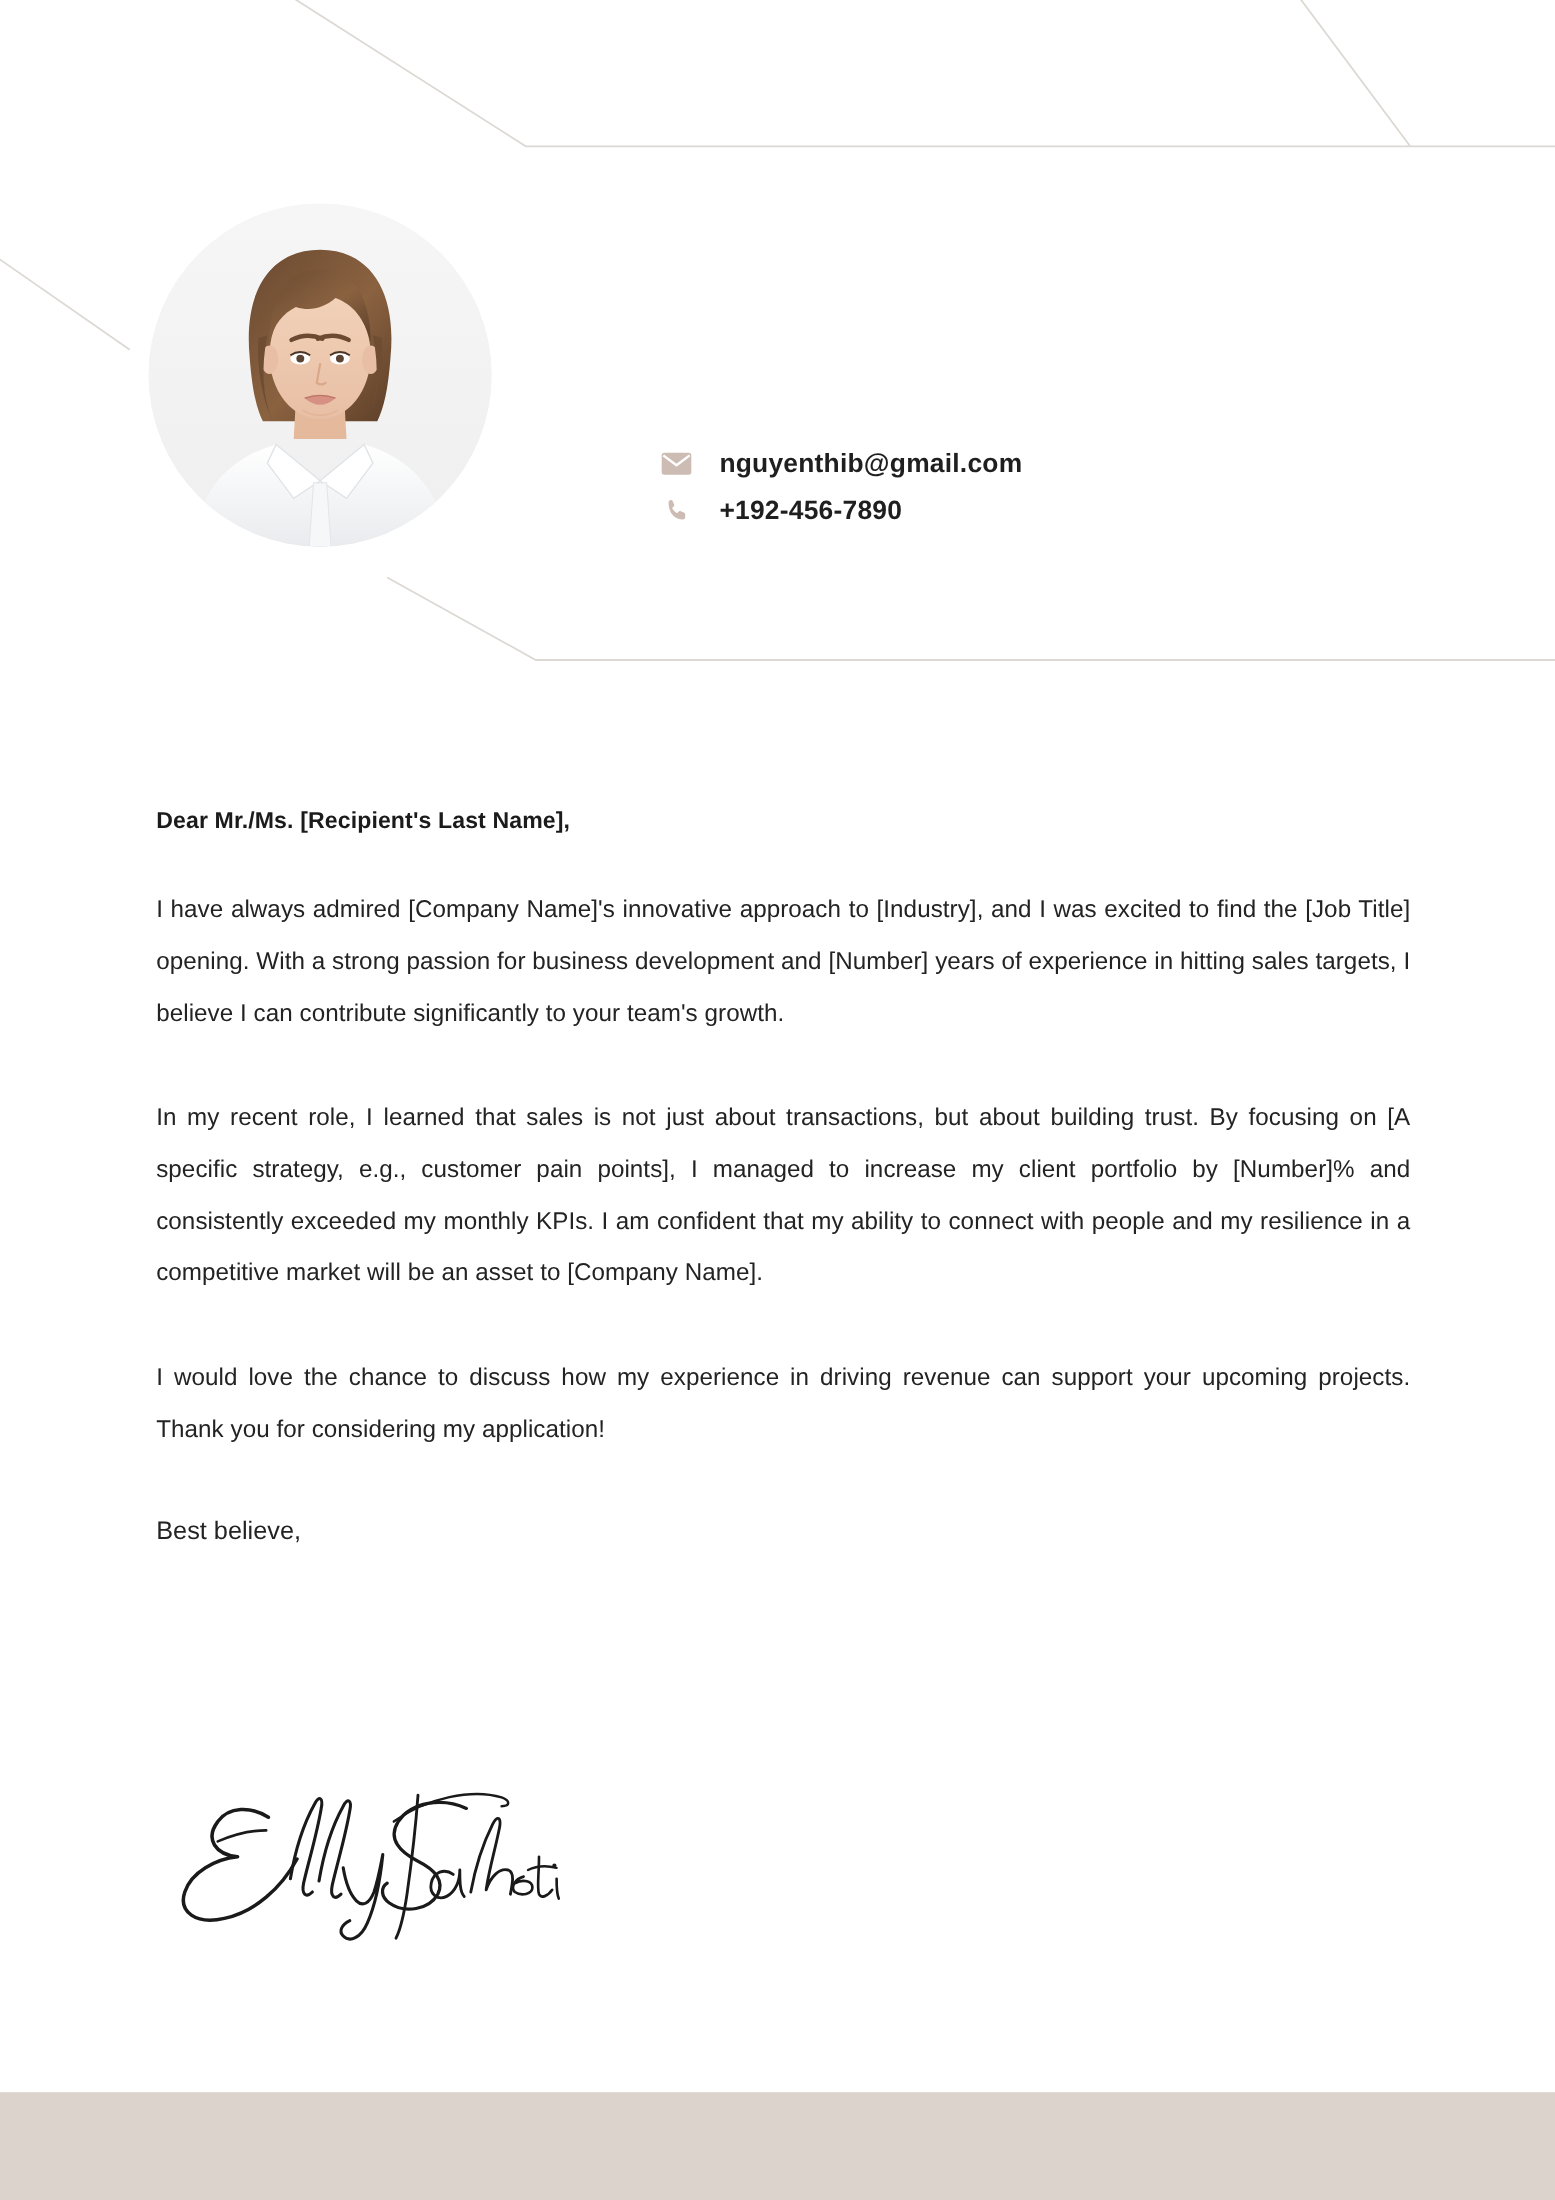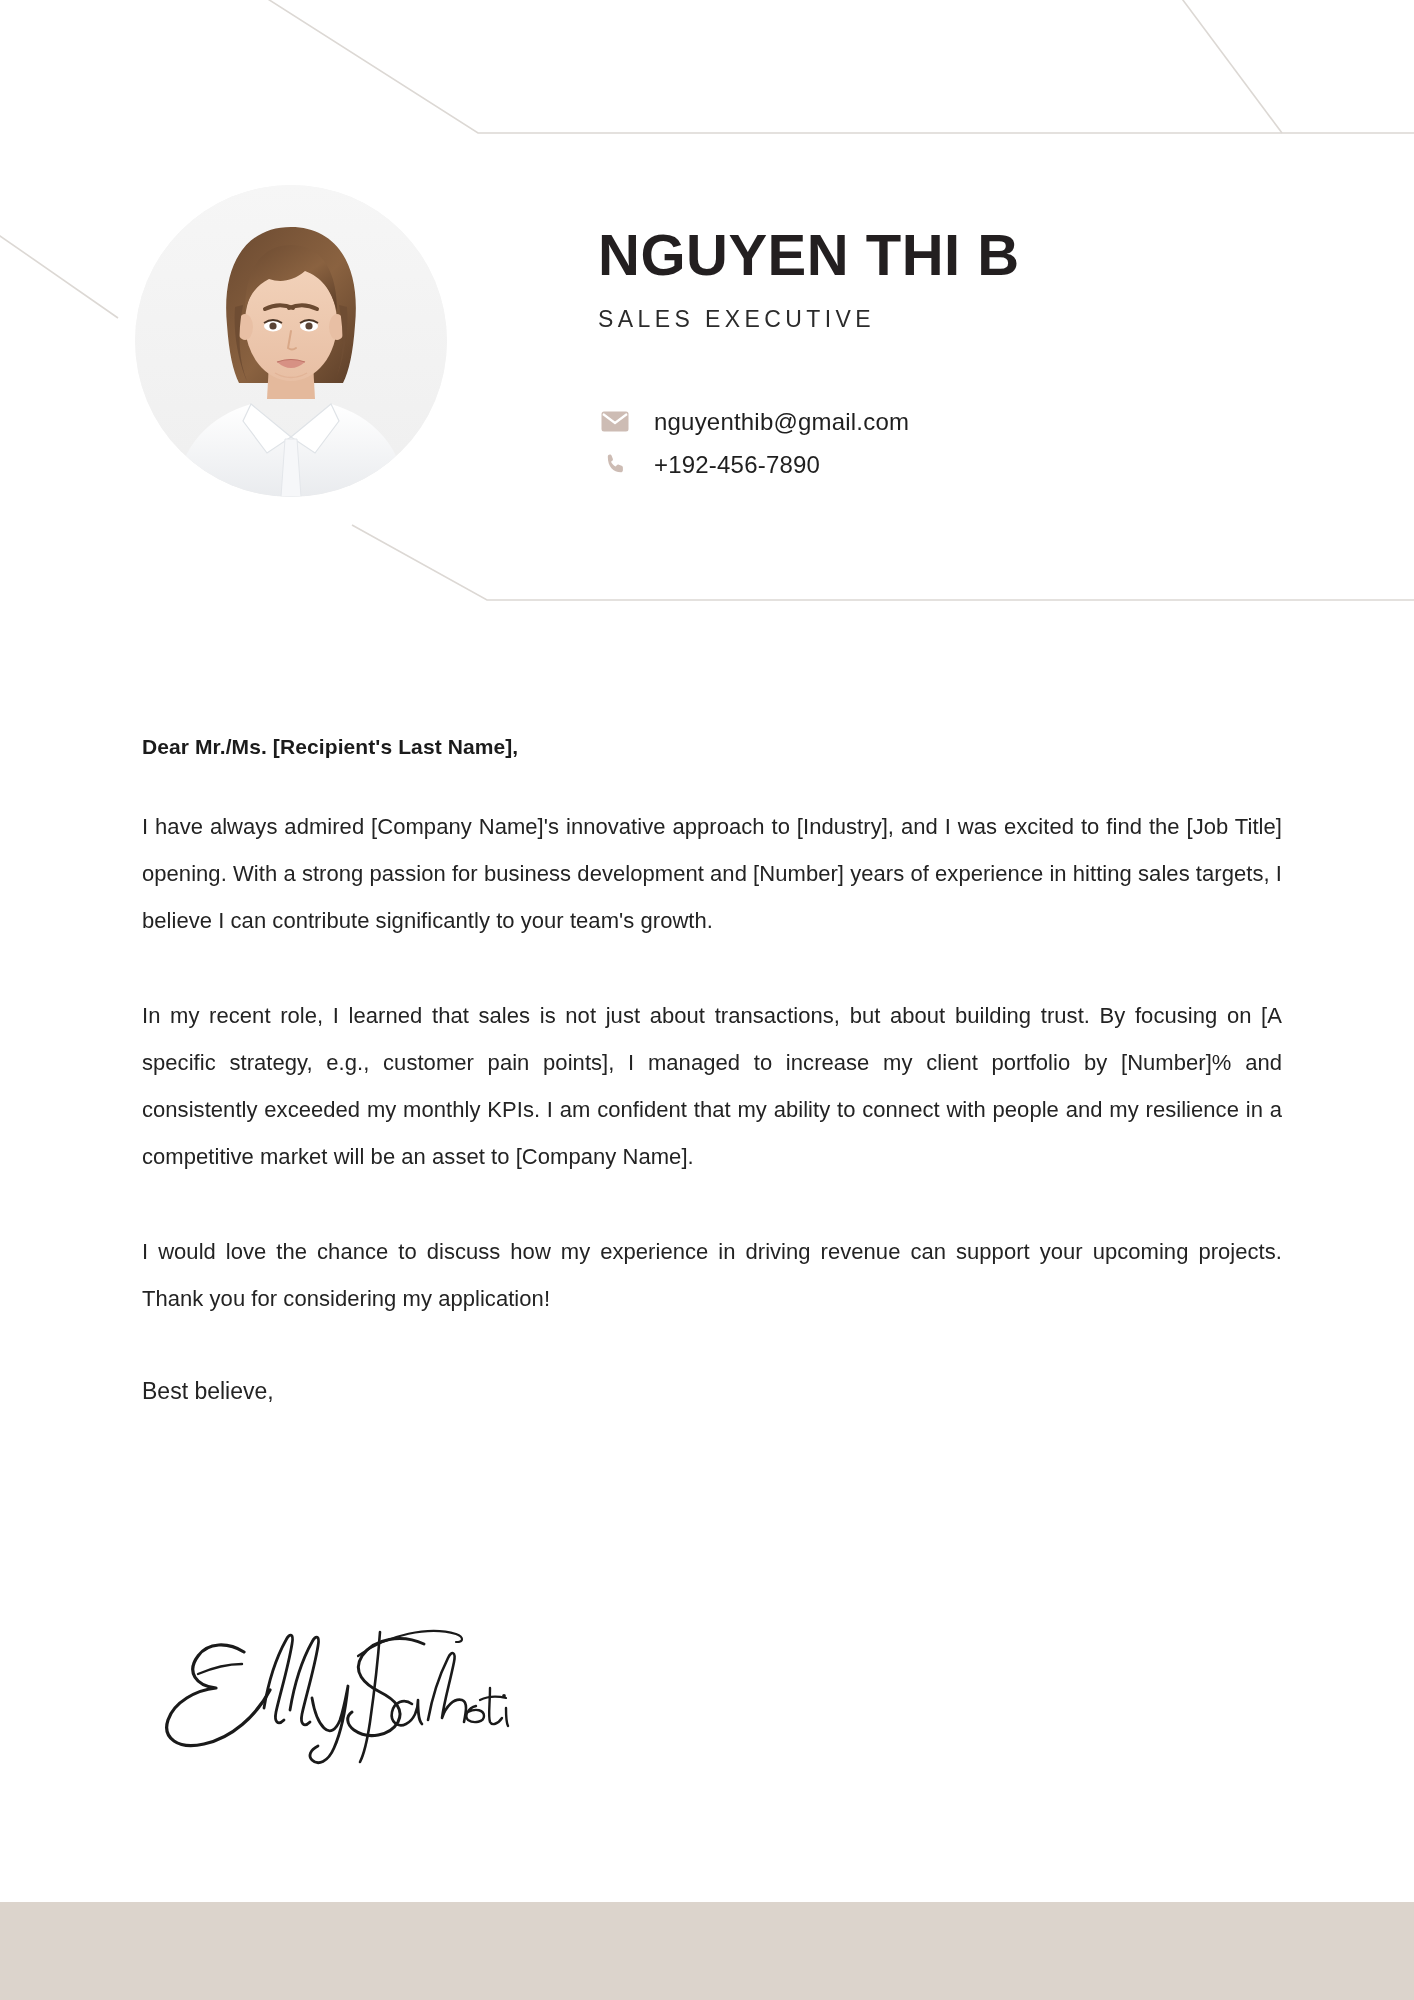--- a/index.html
+++ b/index.html
@@ -88,20 +88,21 @@
     align-items: center;
     justify-content: center;
     margin-right: 22px;
   }
   .contact-icon svg { display: block; }
   .contact-text {
     font-size: 24px;
     color: #1f1f1f;
     letter-spacing: 0.2px;
     white-space: nowrap;
+    font-weight: bold;
   }
 
   
   .letter {
     position: absolute;
     left: 142px;
     top: 735px;
     width: 1140px;
   }
   .salutation {
@@ -228,24 +229,20 @@
         <path d="M156 146 L153 163 q4 3 8 0" stroke="#d9a888" stroke-width="2" fill="none" stroke-linecap="round"></path>
 
         <path d="M142 177 q14 -6 28 0 q-14 12 -28 0 Z" fill="#d79184"></path>
         <path d="M142 177 q14 -5 28 0" stroke="#bd7366" stroke-width="1.2" fill="none"></path>
 
         <path d="M140 188 q16 9 32 0" stroke="#e0b093" stroke-width="1.4" fill="none" opacity="0.8"></path>
       </g>
     </svg>
   </div>
 
-  <div class="identity">
-    <h1 class="person-name">NGUYEN THI B</h1>
-    <div class="person-title">SALES EXECUTIVE</div>
-  </div>
 
   <ul class="contact-list">
 
     <li class="contact-row">
       <span class="contact-icon">
         <svg width="28" height="21" viewBox="0 0 28 21" aria-hidden="true">
           <rect x="0.5" y="0.5" width="27" height="20" rx="2.5" fill="#cdbcb4"></rect>
           <path d="M2 3 L14 12 L26 3" fill="none" stroke="#ffffff" stroke-width="2.2" stroke-linejoin="round"></path>
         </svg>
       </span>

